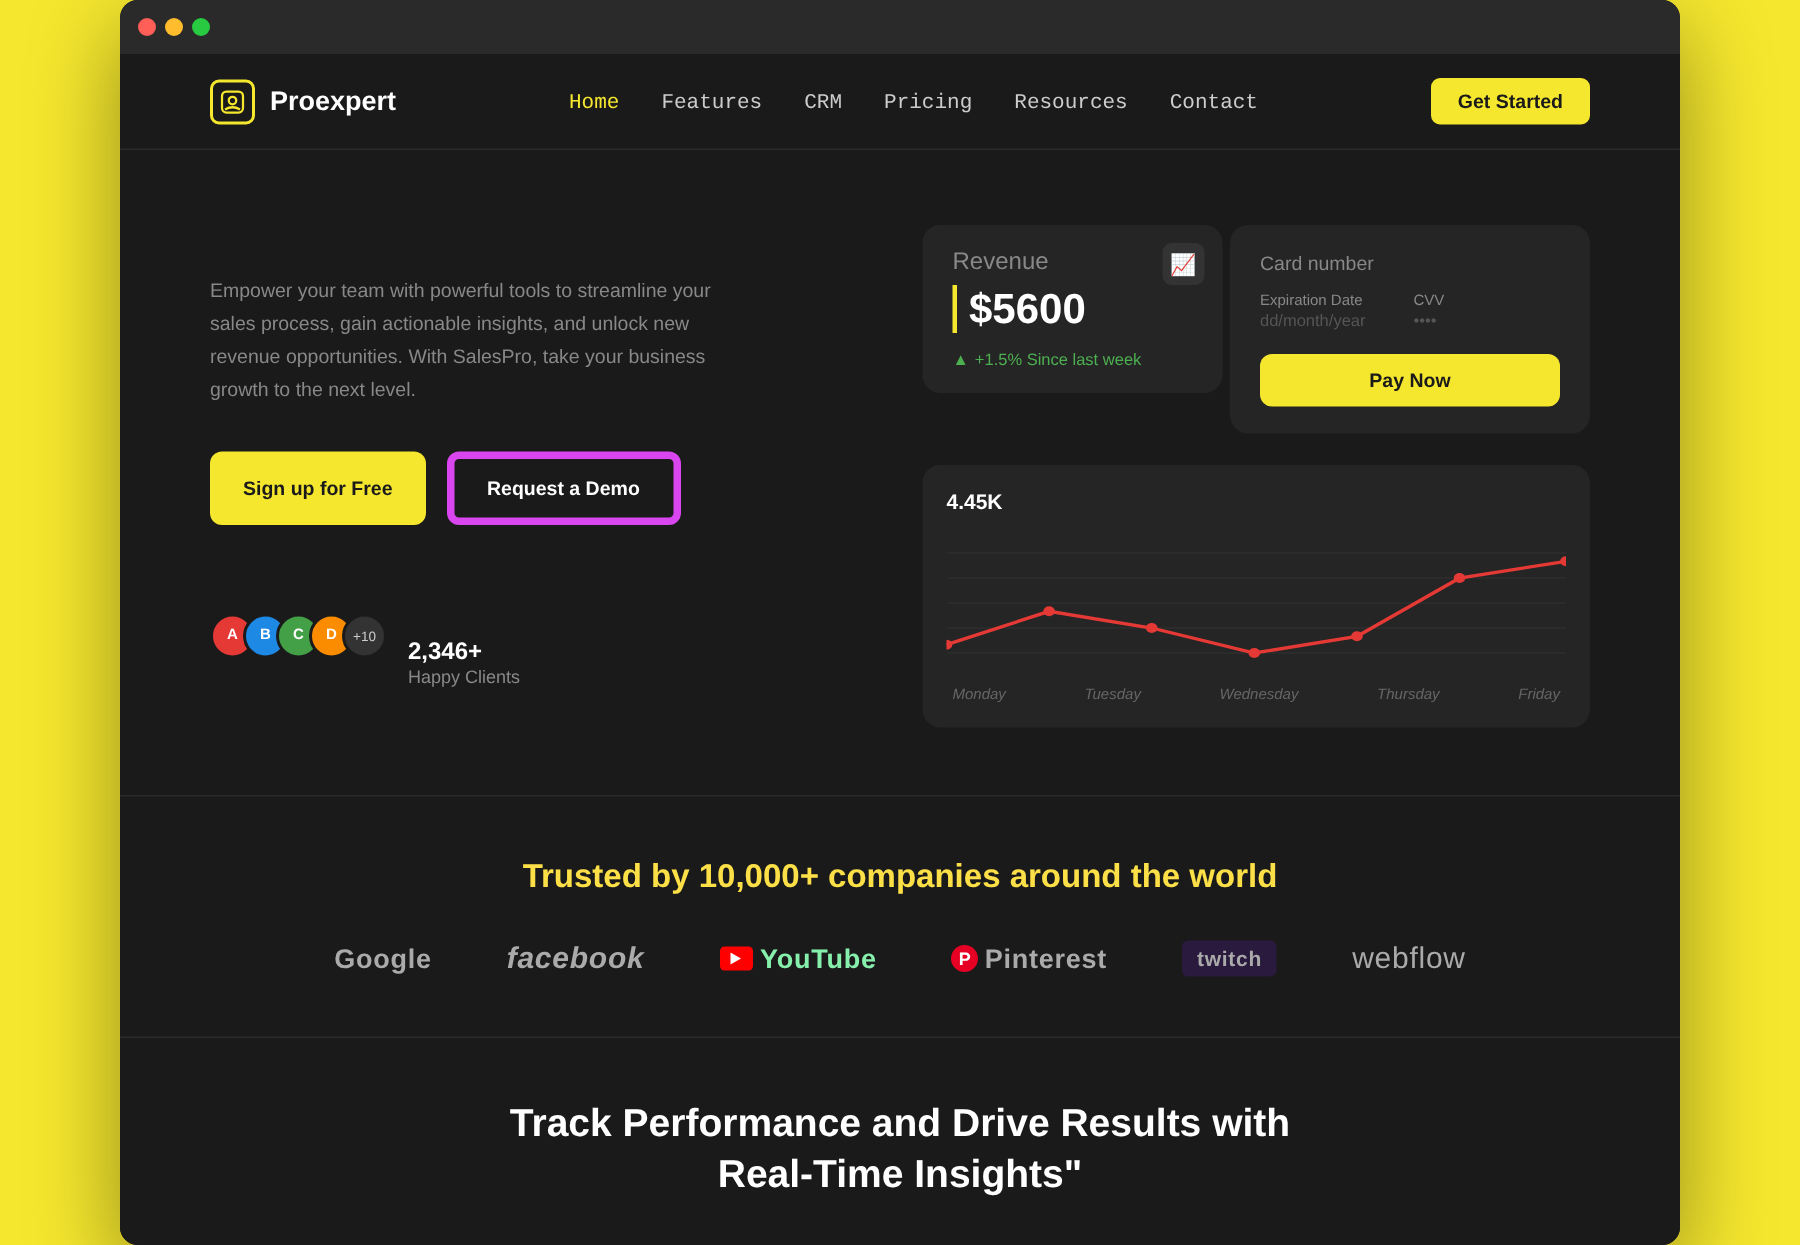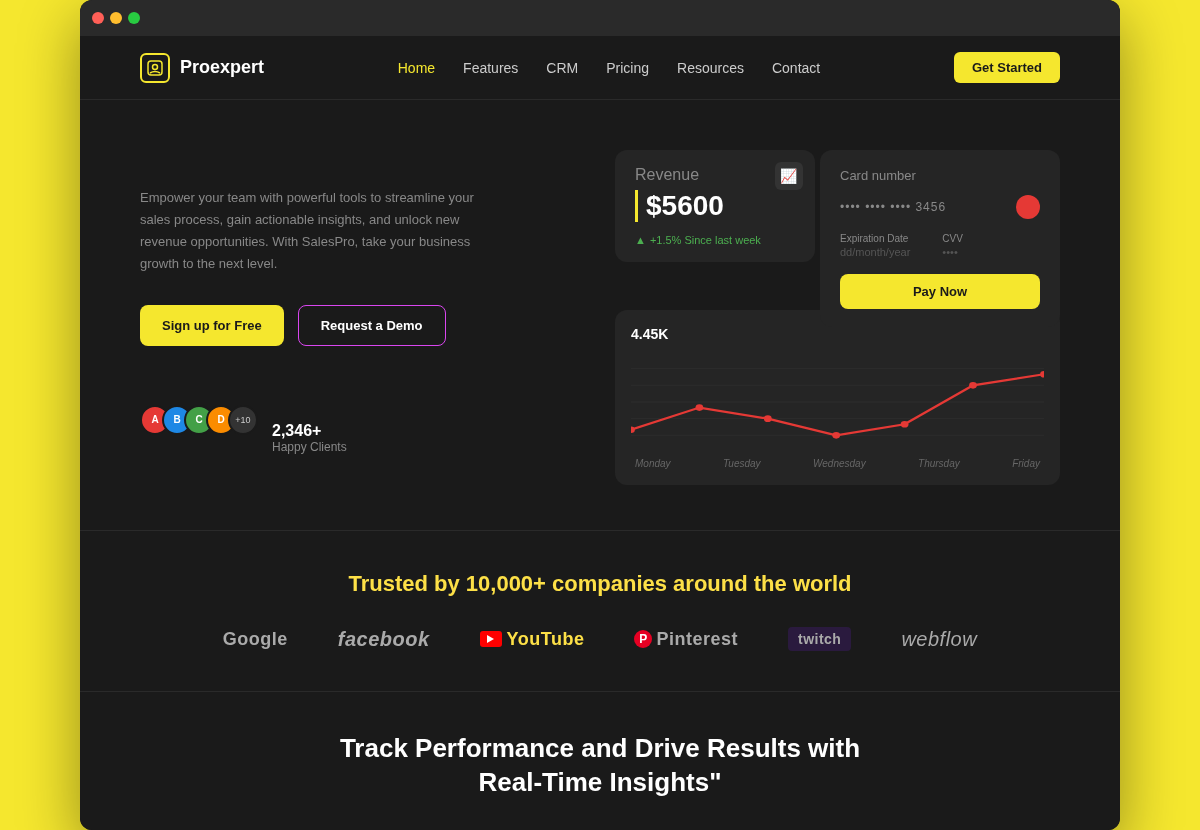--- a/index.html
+++ b/index.html
@@ -63,20 +63,21 @@
     .nav-links {
       display: flex;
       align-items: center;
       gap: 28px;
       list-style: none;
     }
     .nav-links li a {
       color: #cccccc;
       text-decoration: none;
       font-size: 14px;
+      font-family: Liberation Mono, monospace;
     }
     .nav-links li a.active { color: #f5e72e; }
     .btn-get-started {
       background: #f5e72e;
       color: #1a1a1a;
       border: none;
       padding: 8px 18px;
       border-radius: 6px;
       font-size: 13px;
       font-weight: 600;
@@ -122,21 +123,21 @@
       border: none;
       padding: 12px 22px;
       border-radius: 8px;
       font-size: 13px;
       font-weight: 700;
       cursor: pointer;
     }
     .btn-secondary {
       background: transparent;
       color: white;
-      border: 1px solid #d946ef;
+      border: 5px solid #d946ef;
       padding: 12px 22px;
       border-radius: 8px;
       font-size: 13px;
       font-weight: 600;
       cursor: pointer;
     }
     .clients-row {
       display: flex;
       align-items: center;
       gap: 14px;
@@ -313,21 +314,21 @@
       font-size: 18px;
       font-weight: 700;
       letter-spacing: 0.5px;
     }
     .brand-google { font-family: sans-serif; color: #aaa; }
     .brand-facebook { font-style: italic; color: #aaa; font-size: 20px; }
     .brand-youtube {
       display: flex;
       align-items: center;
       gap: 5px;
-      color: #fde047;
+      color: #86efac;
     }
     .yt-icon {
       width: 22px;
       height: 16px;
       background: red;
       border-radius: 3px;
       display: flex;
       align-items: center;
       justify-content: center;
     }
@@ -357,21 +358,20 @@
     }
     .brand-twitch {
       font-weight: 800;
       color: #aaa;
       background: #2a1a3e;
       padding: 4px 10px;
       border-radius: 4px;
       font-size: 14px;
     }
     .brand-webflow {
-      font-style: italic;
       color: #aaa;
       font-size: 20px;
       font-weight: 300;
     }
 
     
     .bottom-section {
       background: #1a1a1a;
       padding: 40px 60px 30px;
       text-align: center;
@@ -455,24 +455,20 @@
         <div class="revenue-value">$5600</div>
         <div class="revenue-change">
           <span>▲</span>
           <span>+1.5% Since last week</span>
         </div>
         <div class="revenue-icon">📈</div>
       </div>
 
       <div class="payment-card">
         <div class="card-title">Card number</div>
-        <div class="card-number-row">
-          <span class="card-dots">•••• •••• •••• 3456</span>
-          <div class="card-brand"></div>
-        </div>
         <div class="expiry-cvv-row">
           <div>
             <div class="expiry-label">Expiration Date</div>
             <div class="expiry-value">dd/month/year</div>
           </div>
           <div>
             <div class="cvv-label">CVV</div>
             <div class="cvv-value">••••</div>
           </div>
         </div>

